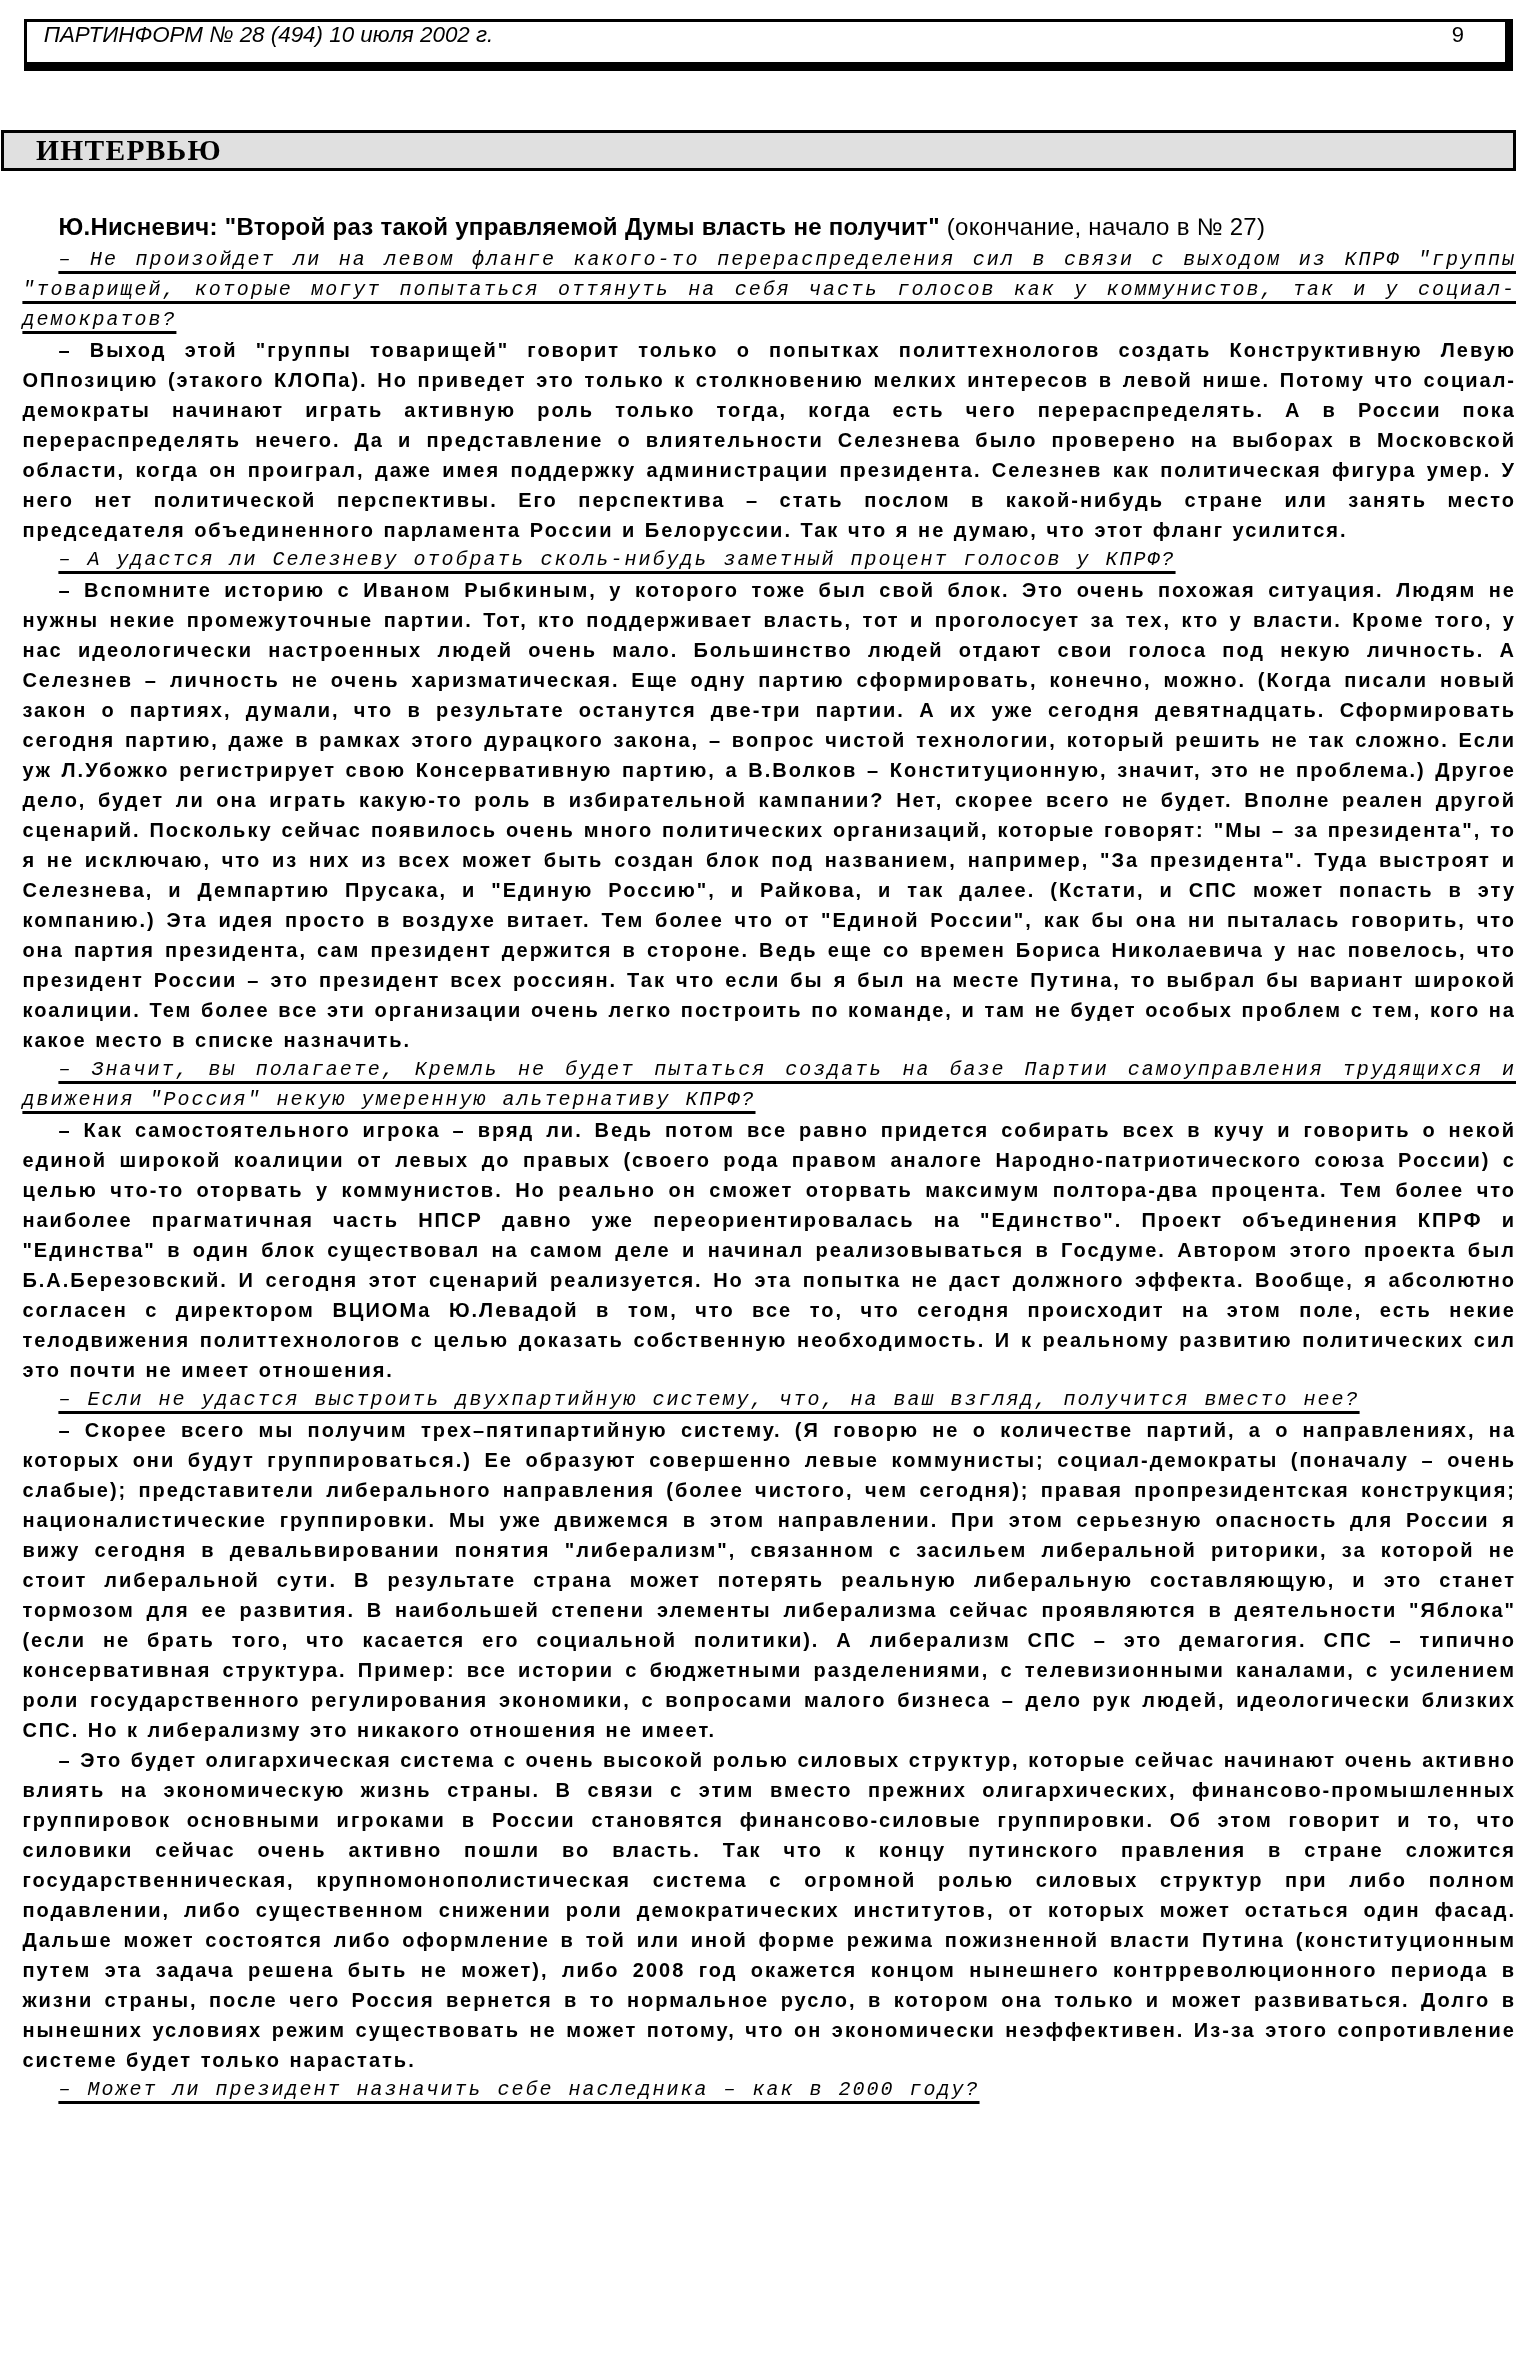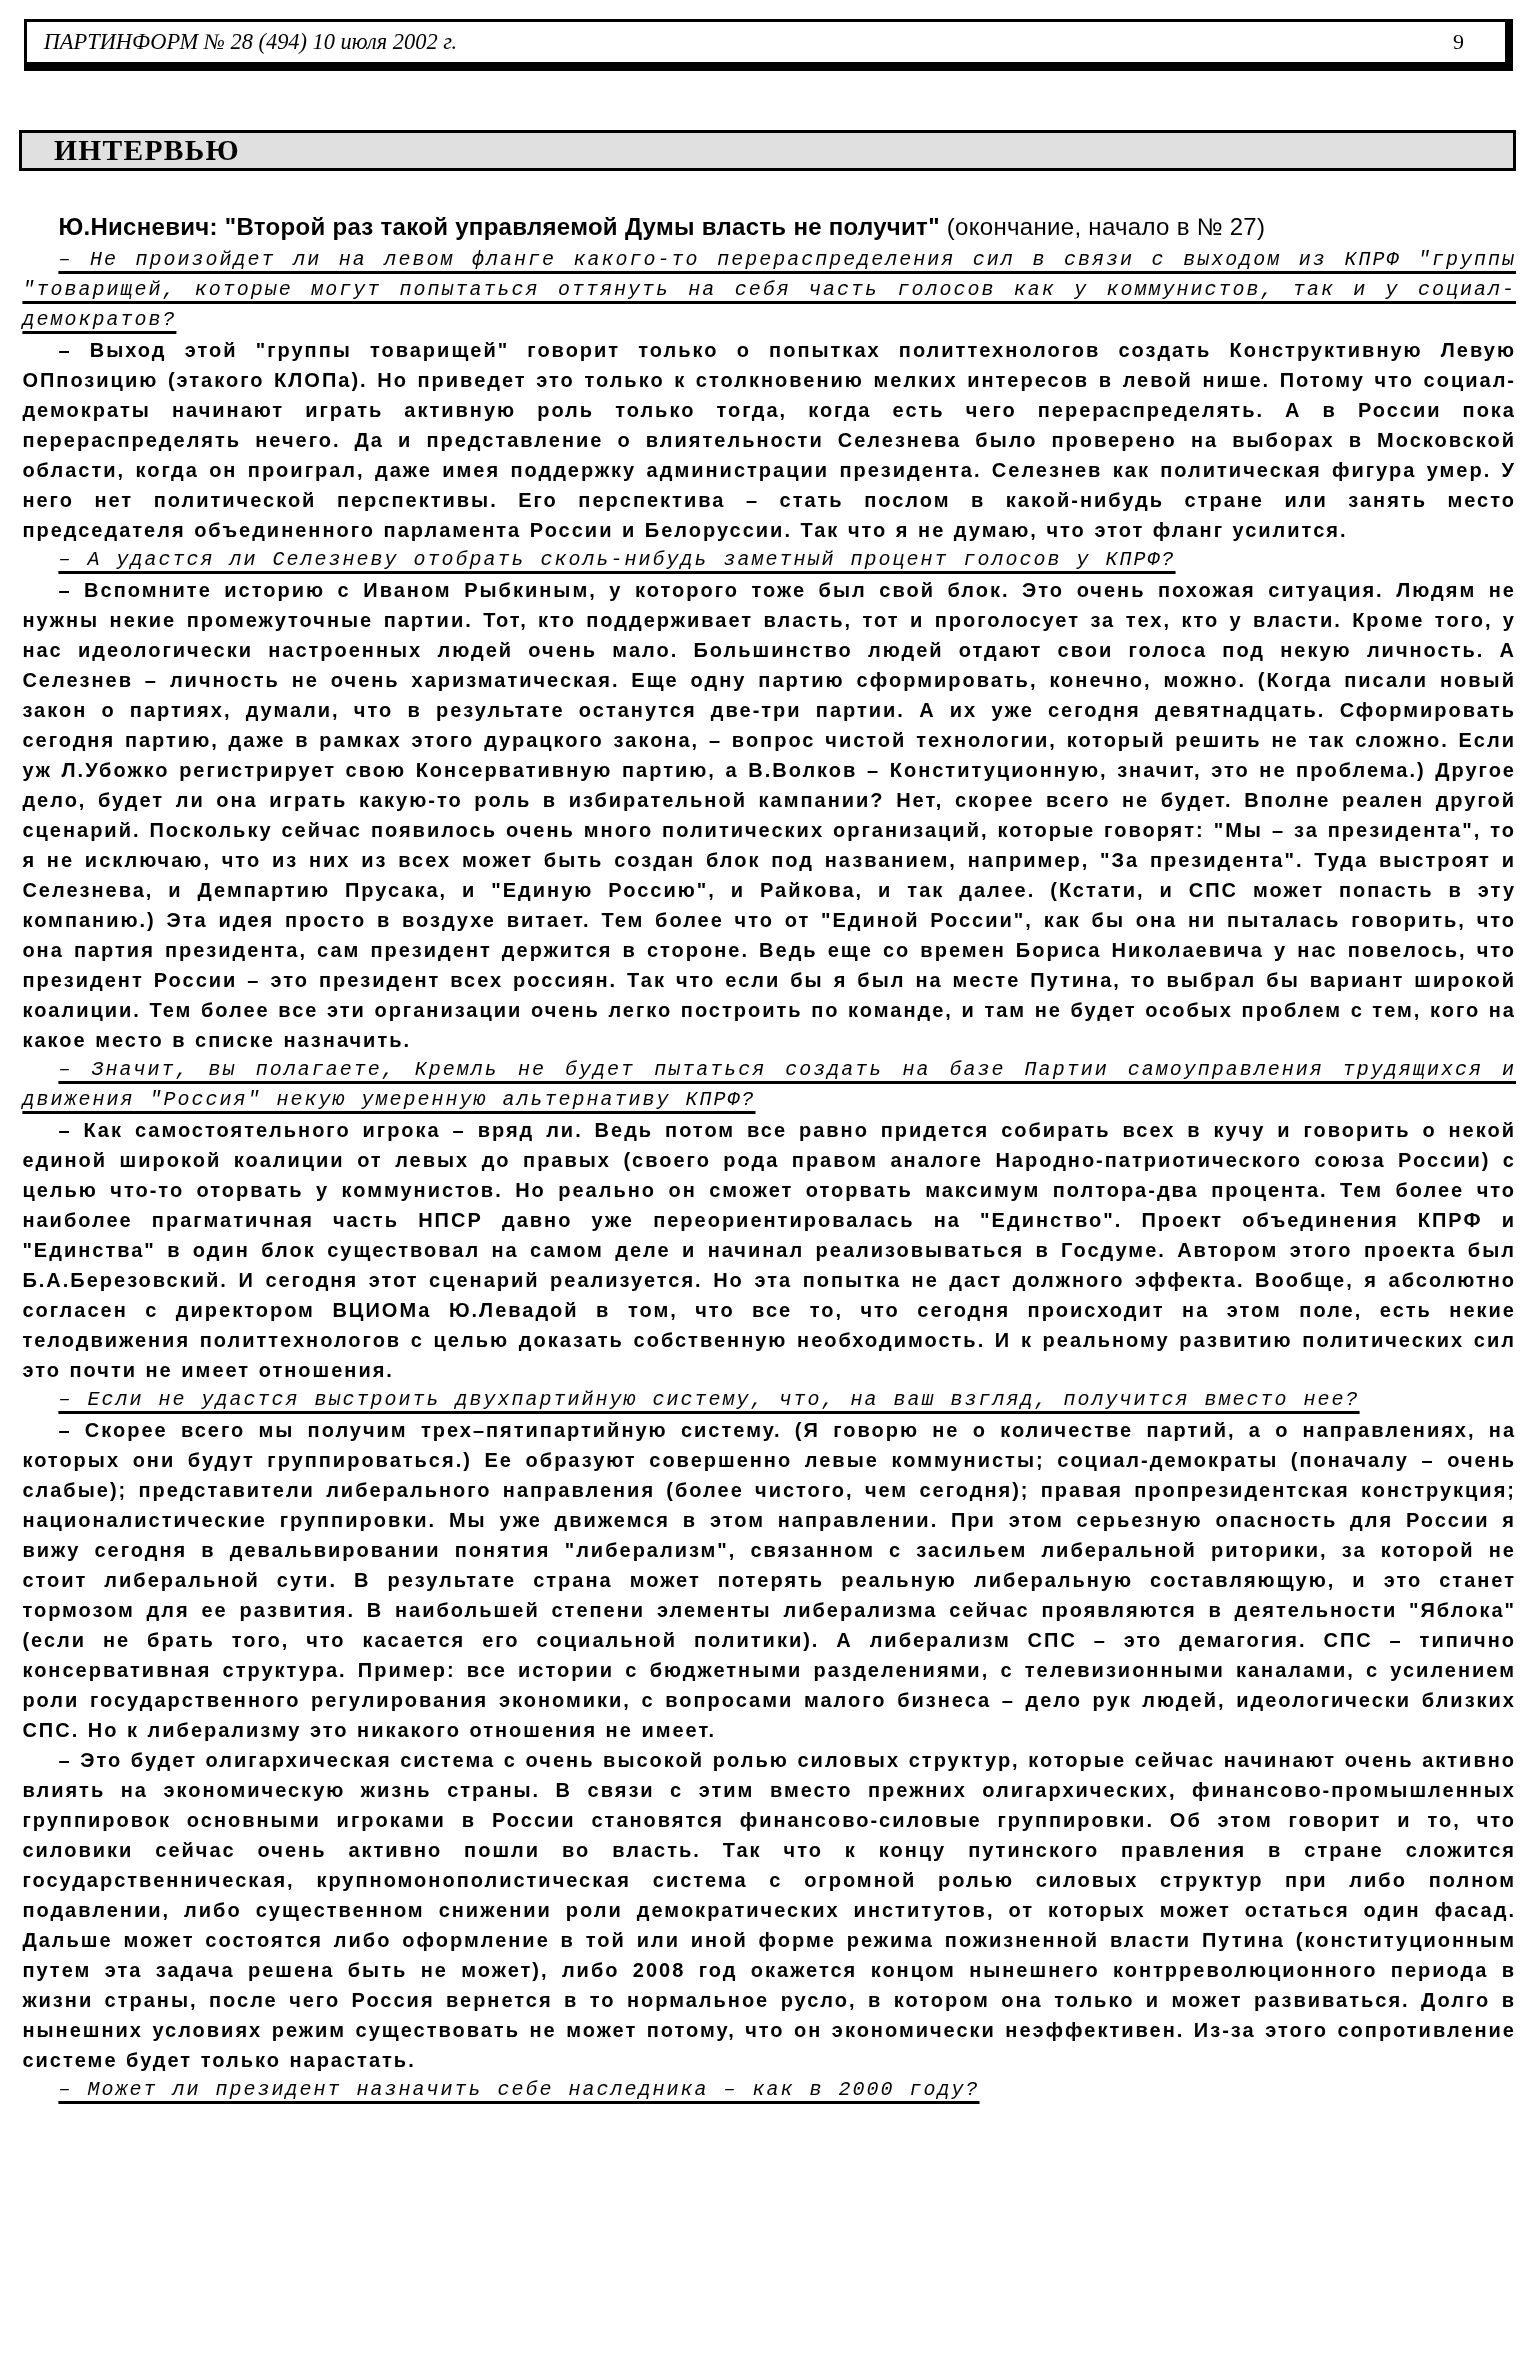--- a/index.html
+++ b/index.html
@@ -14,35 +14,34 @@
   
   .masthead {
     position: absolute;
     left: 24px; right: 24px; top: 19px;
     height: 40px;
     border: 3.8px solid #000;
     border-right-width: 8.3px;
     border-bottom-width: 9px;
     background: #fff;
     display: flex;
-    align-items: center;
     justify-content: space-between;
     padding: 0 41px 0 16.7px;
-    font-family: Liberation Serif, serif;
+    font-family: Liberation Sans, sans-serif;
     font-style: italic;
     font-size: 22.4px;
   }
   .masthead .pagenum {
     font-style: normal;
     font-size: 22px;
   }
   
   .section-bar {
     position: absolute;
-    left: 19px; right: 21px; top: 130px;
+    left: 1px; right: 21px; top: 130px;
     height: 35px;
     background: #e0e0e0;
     border: 3.2px solid #000;
     display: flex;
     align-items: center;
     padding-left: 32px;
     font-family: "Liberation Serif", serif;
     font-weight: bold;
     font-size: 29.5px;
     letter-spacing: 1.3px;

